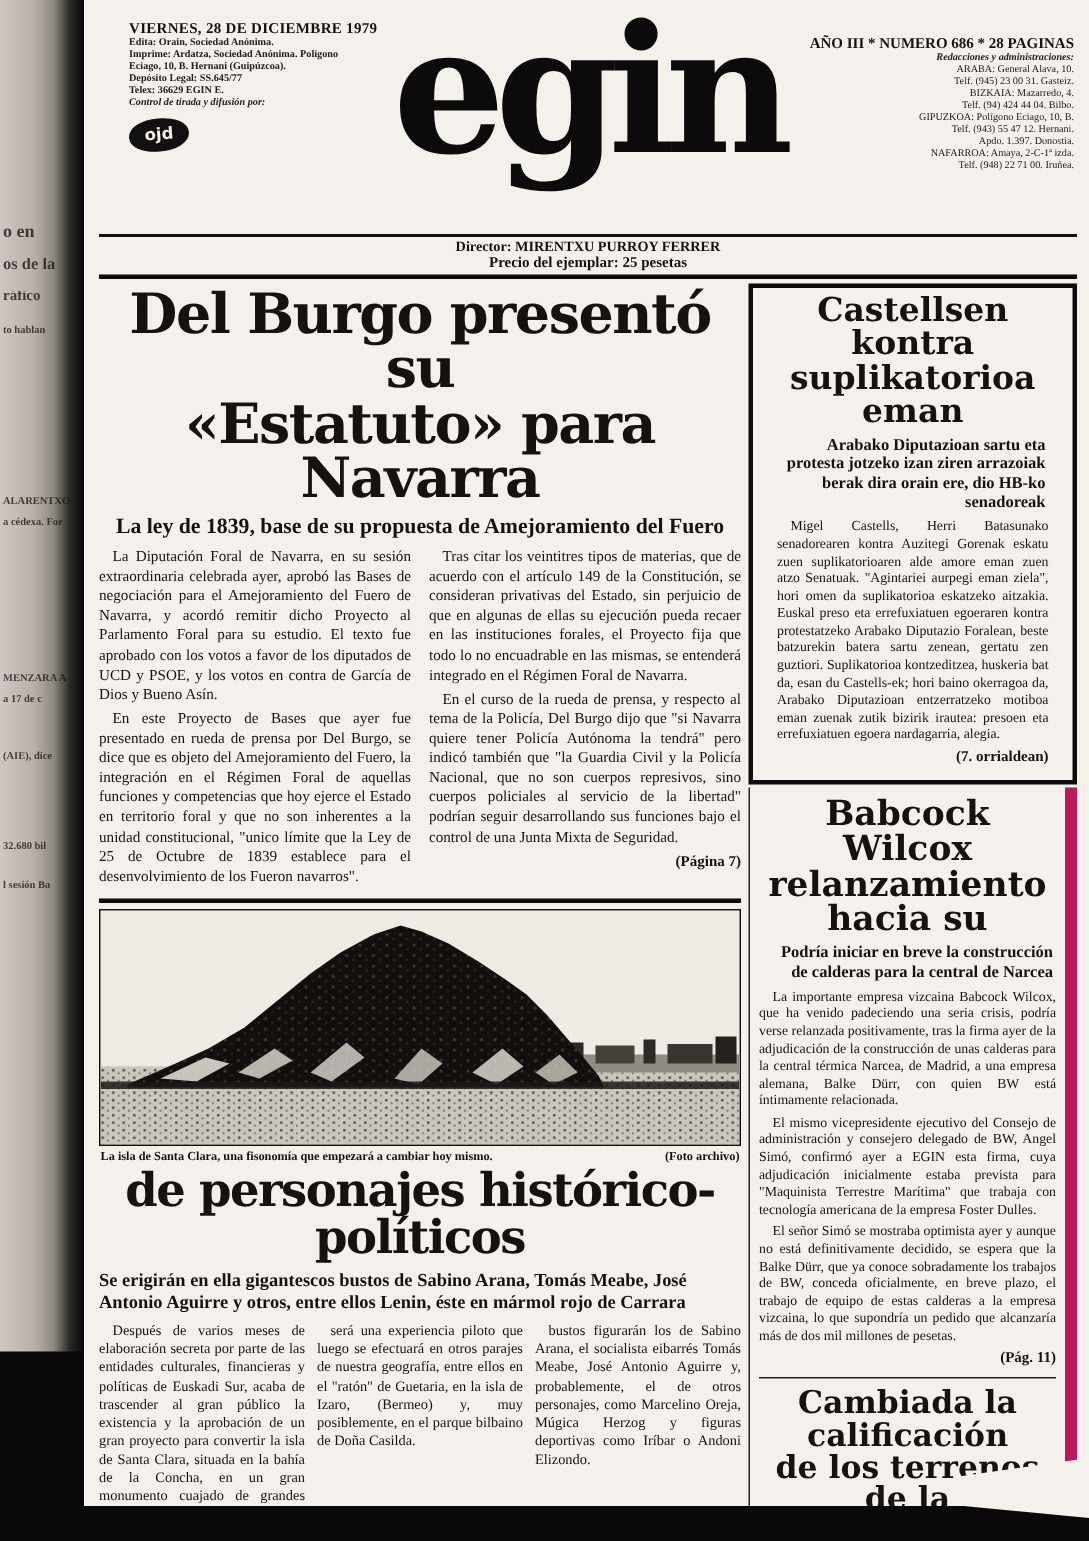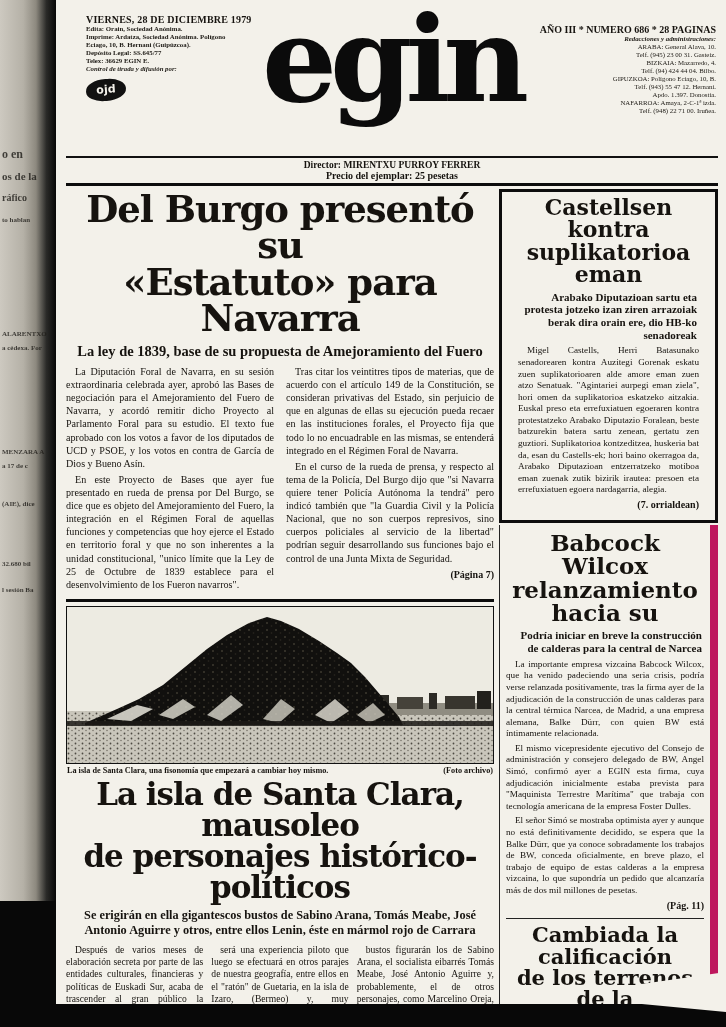--- a/index.html
+++ b/index.html
@@ -69,21 +69,21 @@
   .lead-body{font-size:10.1px;line-height:1.3;gap:12px;}
   .pref{text-align:right !important;text-indent:0 !important;font-weight:bold;font-size:10px;}
   .rule-heavy{border-top:3px solid #0c0c0c;margin:5px 0 4px;}
   
   .photo{border:1px solid #111;height:156px;overflow:hidden;background:#eeece4;}
   .photo svg{display:block;width:100%;height:100%;}
   .caption-row{display:flex;justify-content:space-between;font-size:8.2px;font-weight:bold;margin:2px 1px 4px;}
   
   .sc-hl{font-family:"DejaVu Serif",serif;font-weight:bold;font-size:31px;line-height:1.0;
     text-align:center;letter-spacing:-1px;}
-  .sc-sub{font-size:12.3px;font-weight:bold;text-align:center;margin:5px 0 6px;}
+  .sc-sub{font-size:12.3px;font-weight:bold;text-align:left;margin:5px 0 6px;}
   .sc-body{font-size:9.6px;line-height:1.28;}
   
   .box-cast{border:3px solid #0d0d0d;padding:4px 16px 5px;}
   .side-title{font-family:"DejaVu Serif",serif;font-weight:bold;text-align:center;line-height:1.02;}
   .cast-title{font-size:22px;}
   .side-sub{font-size:11px;font-weight:bold;text-align:right;margin:5px 2px 4px;line-height:1.15;}
   .side-body{font-size:9.2px;line-height:1.26;}
   .box-side2{border-left:1px solid #222;border-right:8px solid #be185d;border-bottom:4px solid #0d0d0d;
     padding:6px 6px 4px;margin-top:2px;}
   .bab-title{font-size:23px;}
@@ -207,21 +207,20 @@
           <rect x="0" y="114" width="426" height="5" fill="#1c1a16" opacity="0.85"></rect>
         </svg>
       </div>
       <div class="caption-row">
         <span>La isla de Santa Clara, una fisonomía que empezará a cambiar hoy mismo.</span>
         <span>(Foto archivo)</span>
       </div>
 
       <div>
         <div class="sc-hl">
-          <div>La isla de Santa Clara, mausoleo</div>
           <div>de personajes histórico-políticos</div>
         </div>
         <div class="sc-sub">Se erigirán en ella gigantescos bustos de Sabino Arana, Tomás Meabe, José Antonio Aguirre y otros, entre ellos Lenin, éste en mármol rojo de Carrara</div>
         <div class="cols3 sc-body jtext">
           <div class="col">
             <p>Después de varios meses de elaboración secreta por parte de las entidades culturales, financieras y políticas de Euskadi Sur, acaba de trascender al gran público la existencia y la aprobación de un gran proyecto para convertir la isla de Santa Clara, situada en la bahía de la Concha, en un gran monumento cuajado de grandes bustos en piedra erigidos en honor a las figuras históricas y políticas más destacadas de la historia de Euskal Herria. El proyecto de Santa Clara o "Klara Donearen Projektoa"</p>
           </div>
           <div class="col">
             <p>será una experiencia piloto que luego se efectuará en otros parajes de nuestra geografía, entre ellos en el "ratón" de Guetaria, en la isla de Izaro, (Bermeo) y, muy posiblemente, en el parque bilbaino de Doña Casilda.</p>
 

